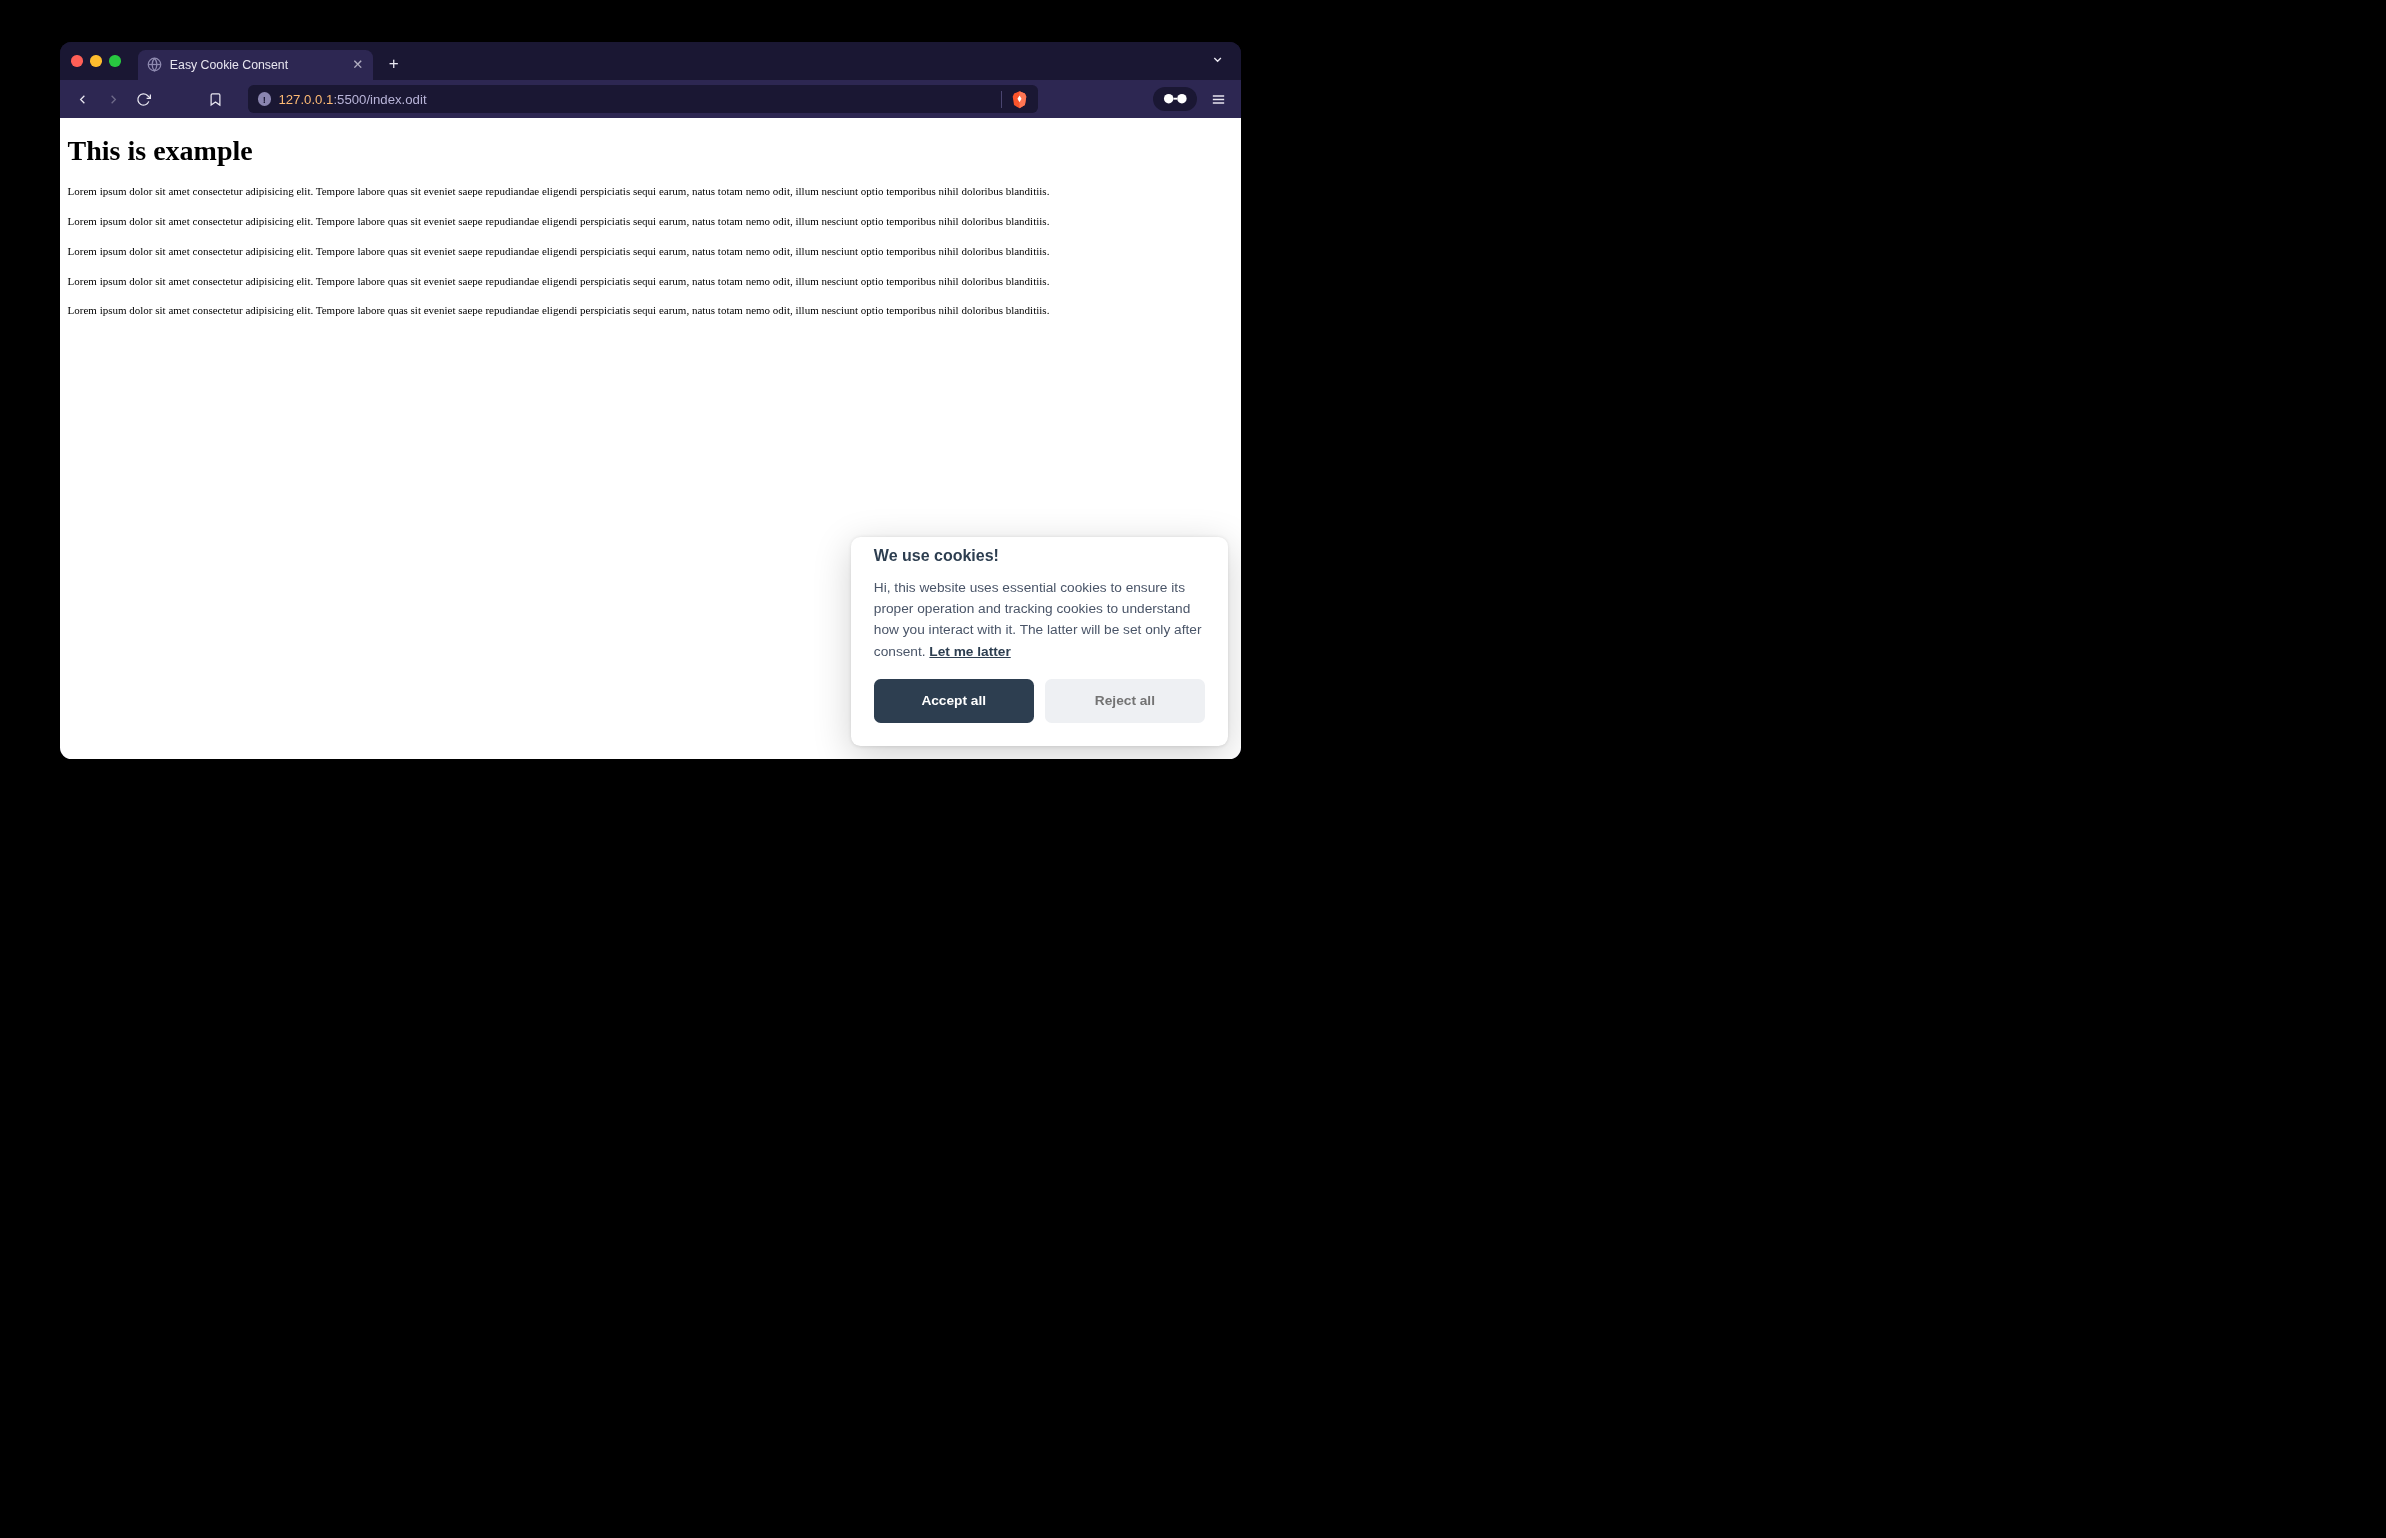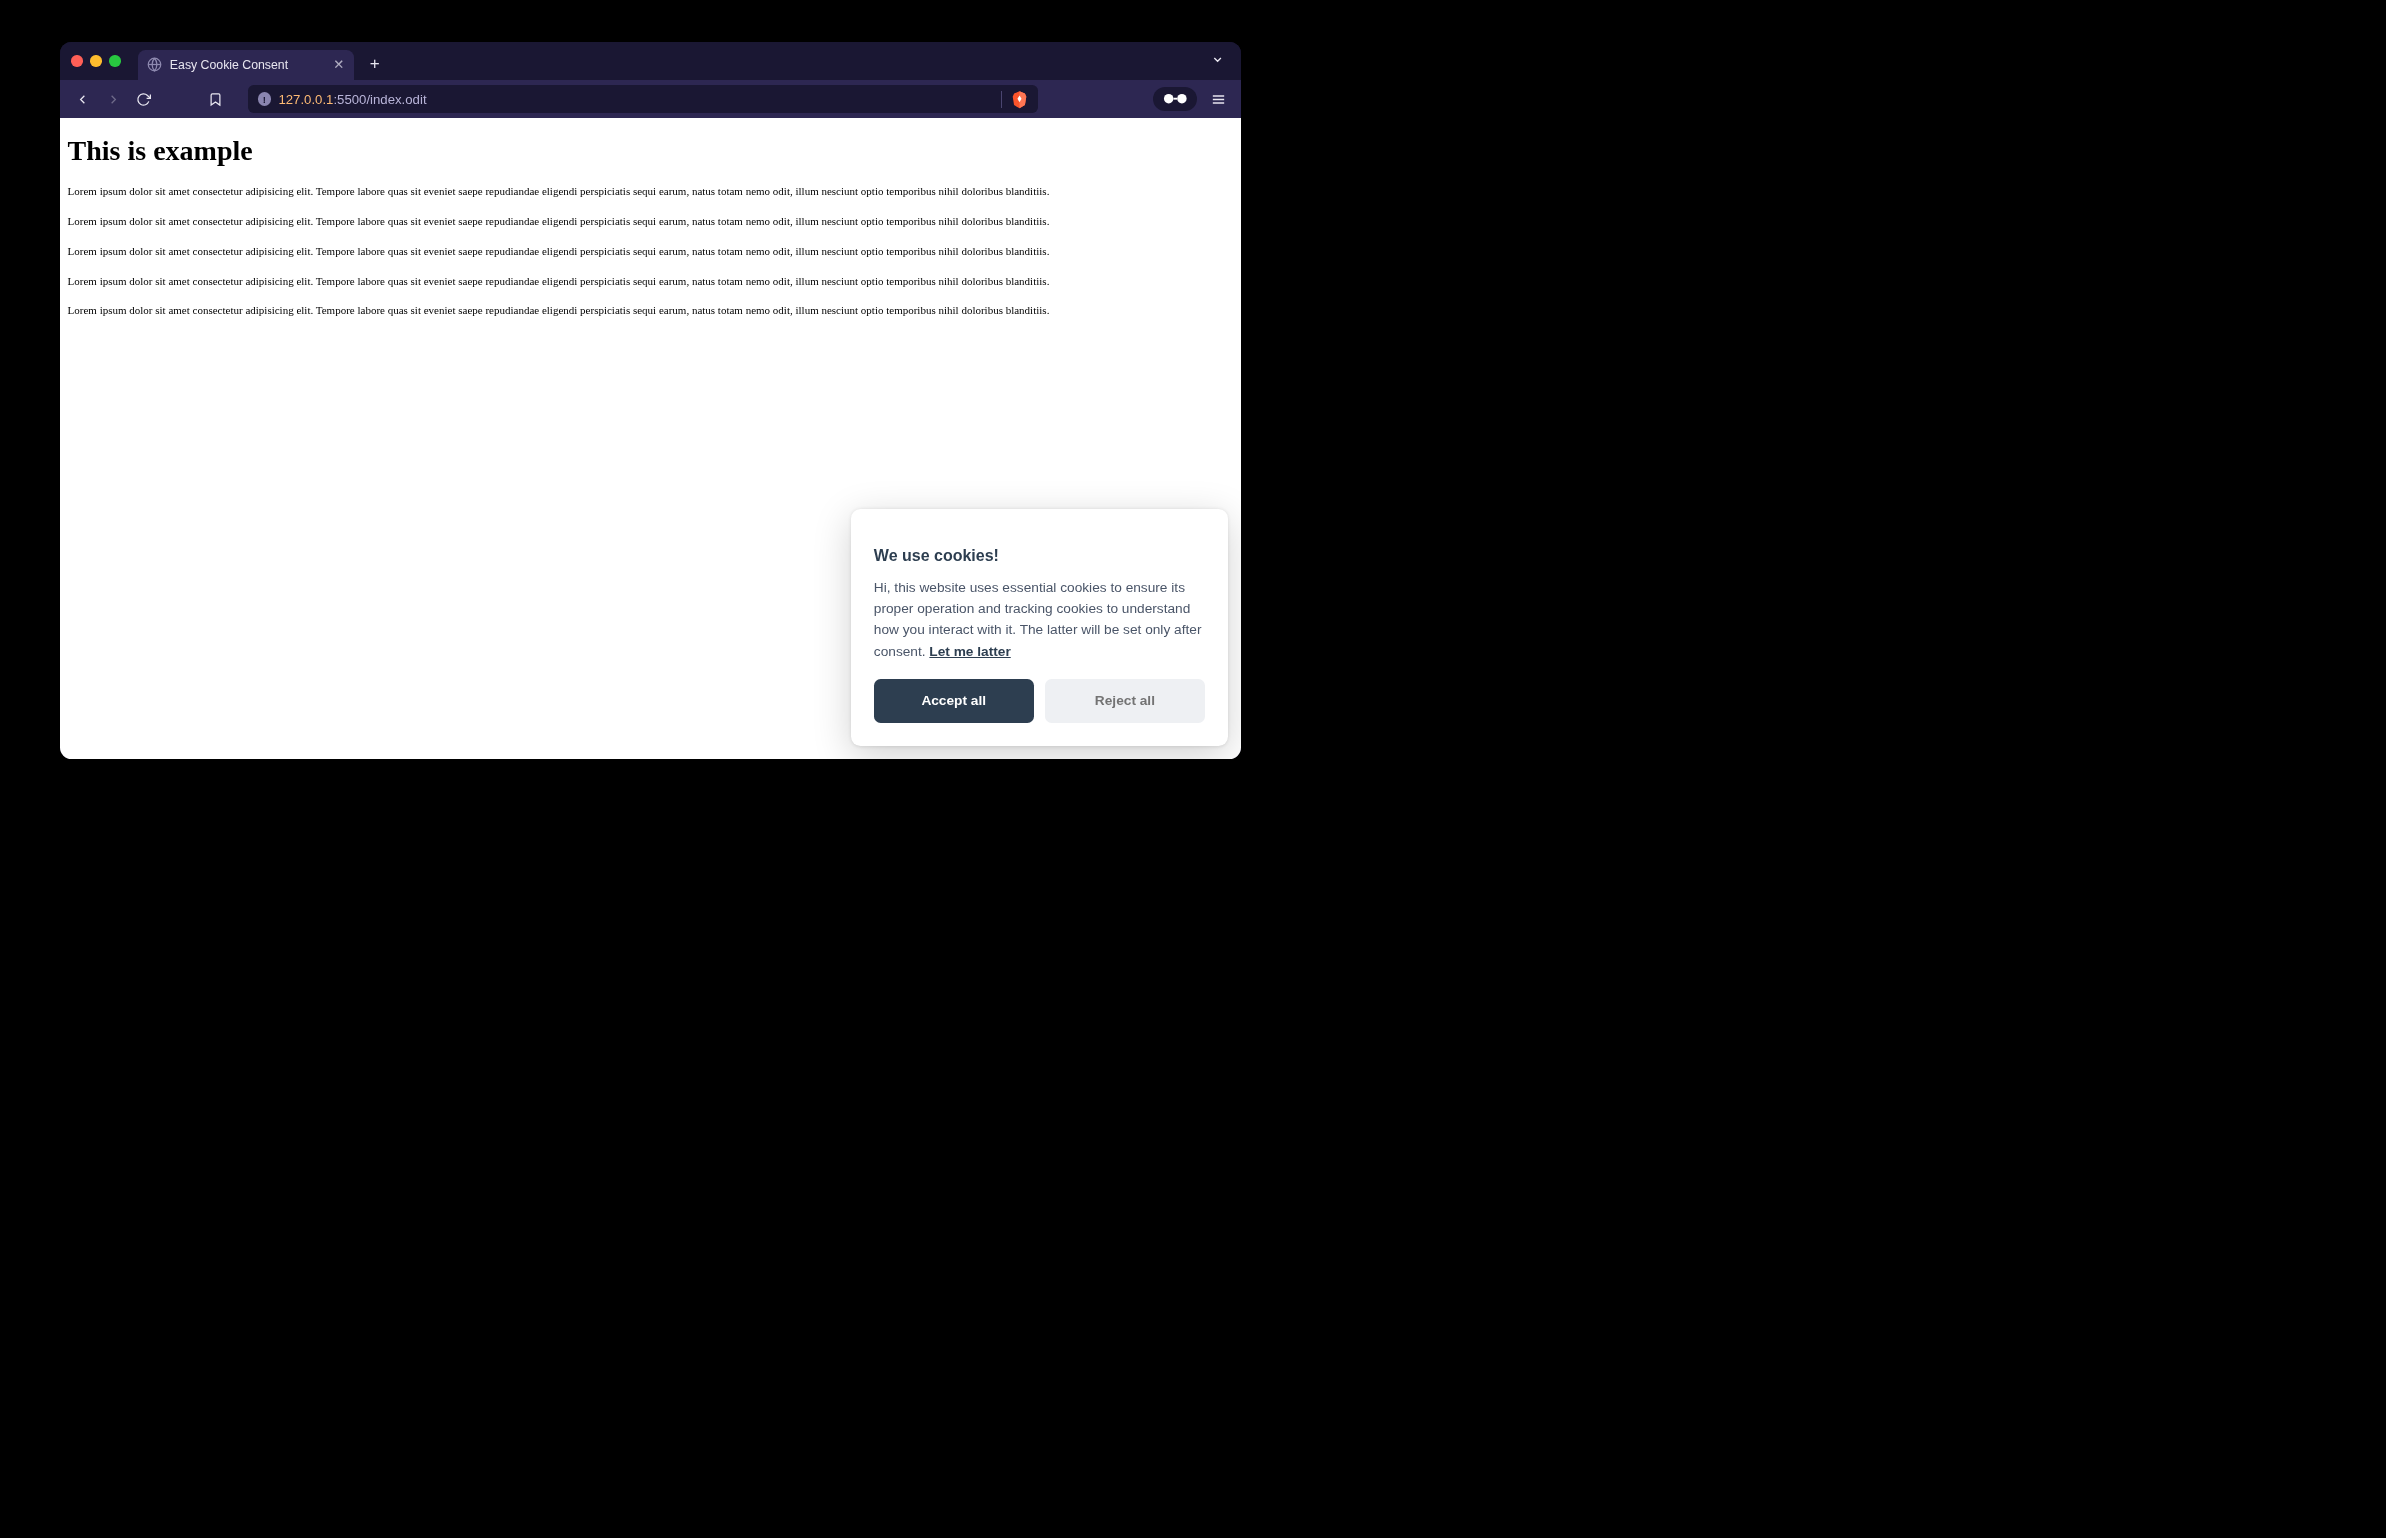--- a/index.html
+++ b/index.html
@@ -38,21 +38,21 @@
       width: 11.4px;
       height: 11.4px;
       border-radius: 50%;
     }
     .light.red { background: #ff5f57; }
     .light.yellow { background: #febc2e; }
     .light.green { background: #28c840; }
     .tab {
       background: #2d2752;
       height: 30px;
-      width: 216px;
+      width: 235px;
       border-radius: 7.6px 7.6px 0 0;
       display: flex;
       align-items: center;
       padding: 0 9.5px;
       gap: 7.6px;
       color: #e8e6f0;
       font-size: 12.3px;
       margin-top: 7.6px;
     }
     .tab .globe-icon { width: 15px; height: 15px; opacity: 0.7; }
@@ -180,21 +180,21 @@
       max-width: 1126px;
     }
     .cookie-modal {
       position: absolute;
       bottom: 13.2px;
       right: 13.2px;
       width: 377px;
       background: #fff;
       border-radius: 9.5px;
       box-shadow: 0 9.5px 38px rgba(0,0,0,0.18), 0 0.9px 3.8px rgba(0,0,0,0.1);
-      padding: 38px 23px 23px;
+      padding: 10px 23px 23px;
     }
     .cookie-title {
       font-size: 16px;
       font-weight: 600;
       color: #2d3e50;
       margin-bottom: 11.4px;
     }
     .cookie-body {
       font-size: 13.7px;
       line-height: 1.55;

